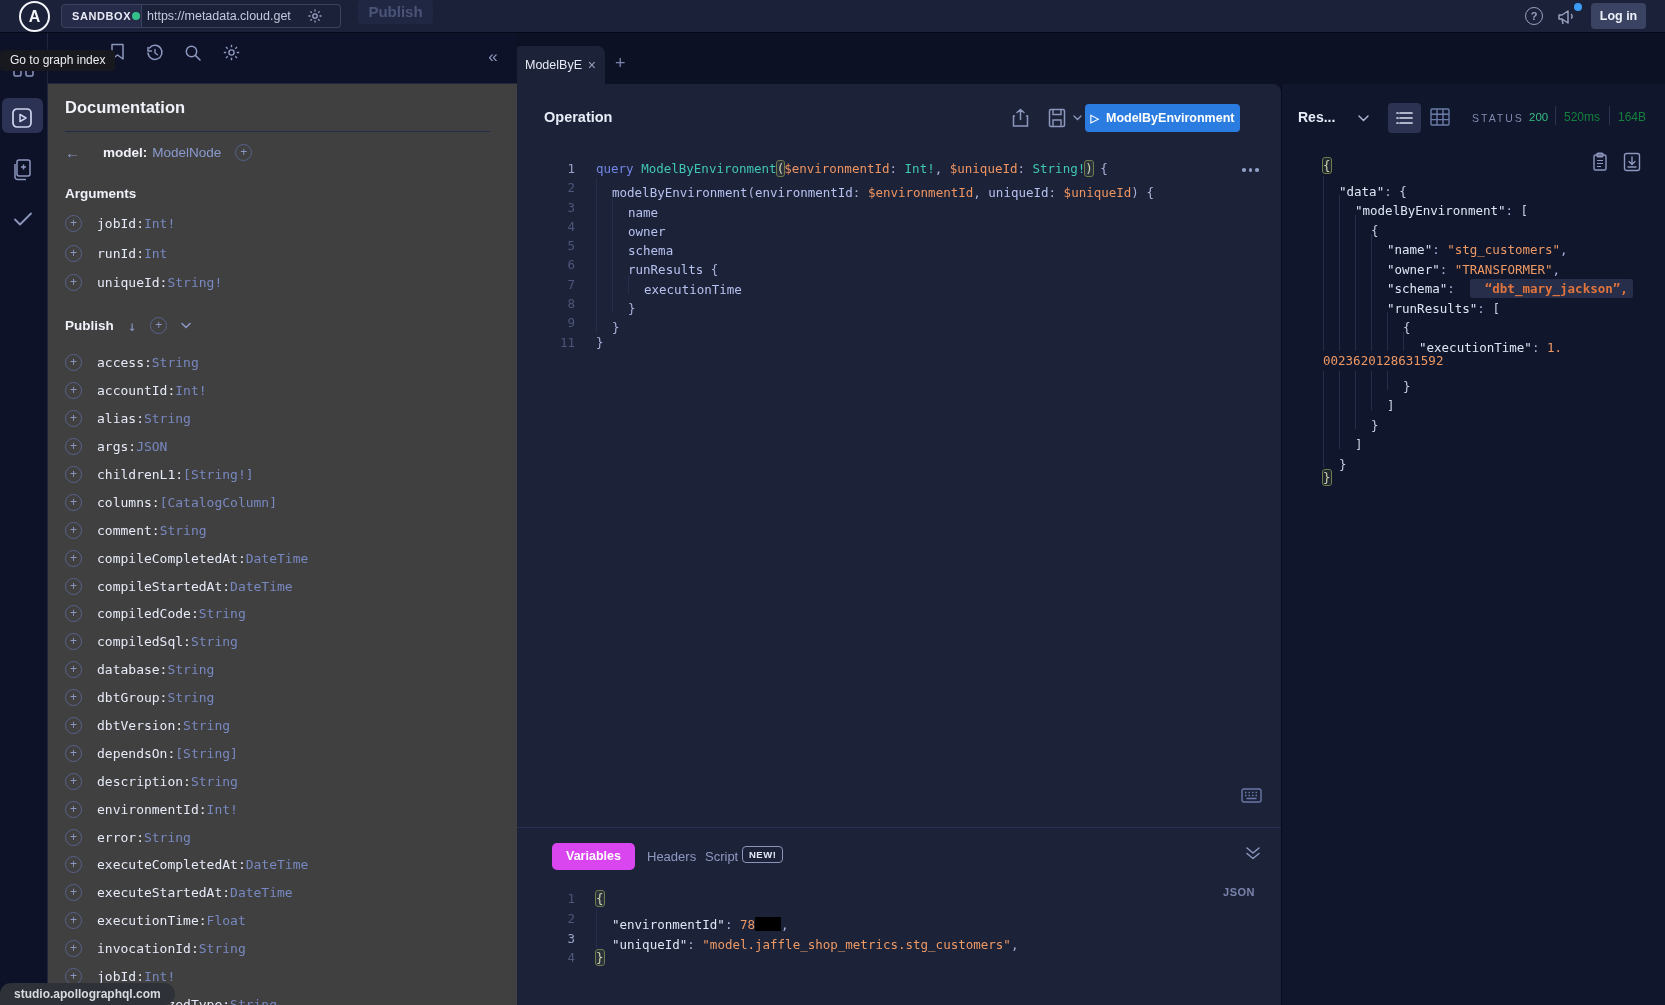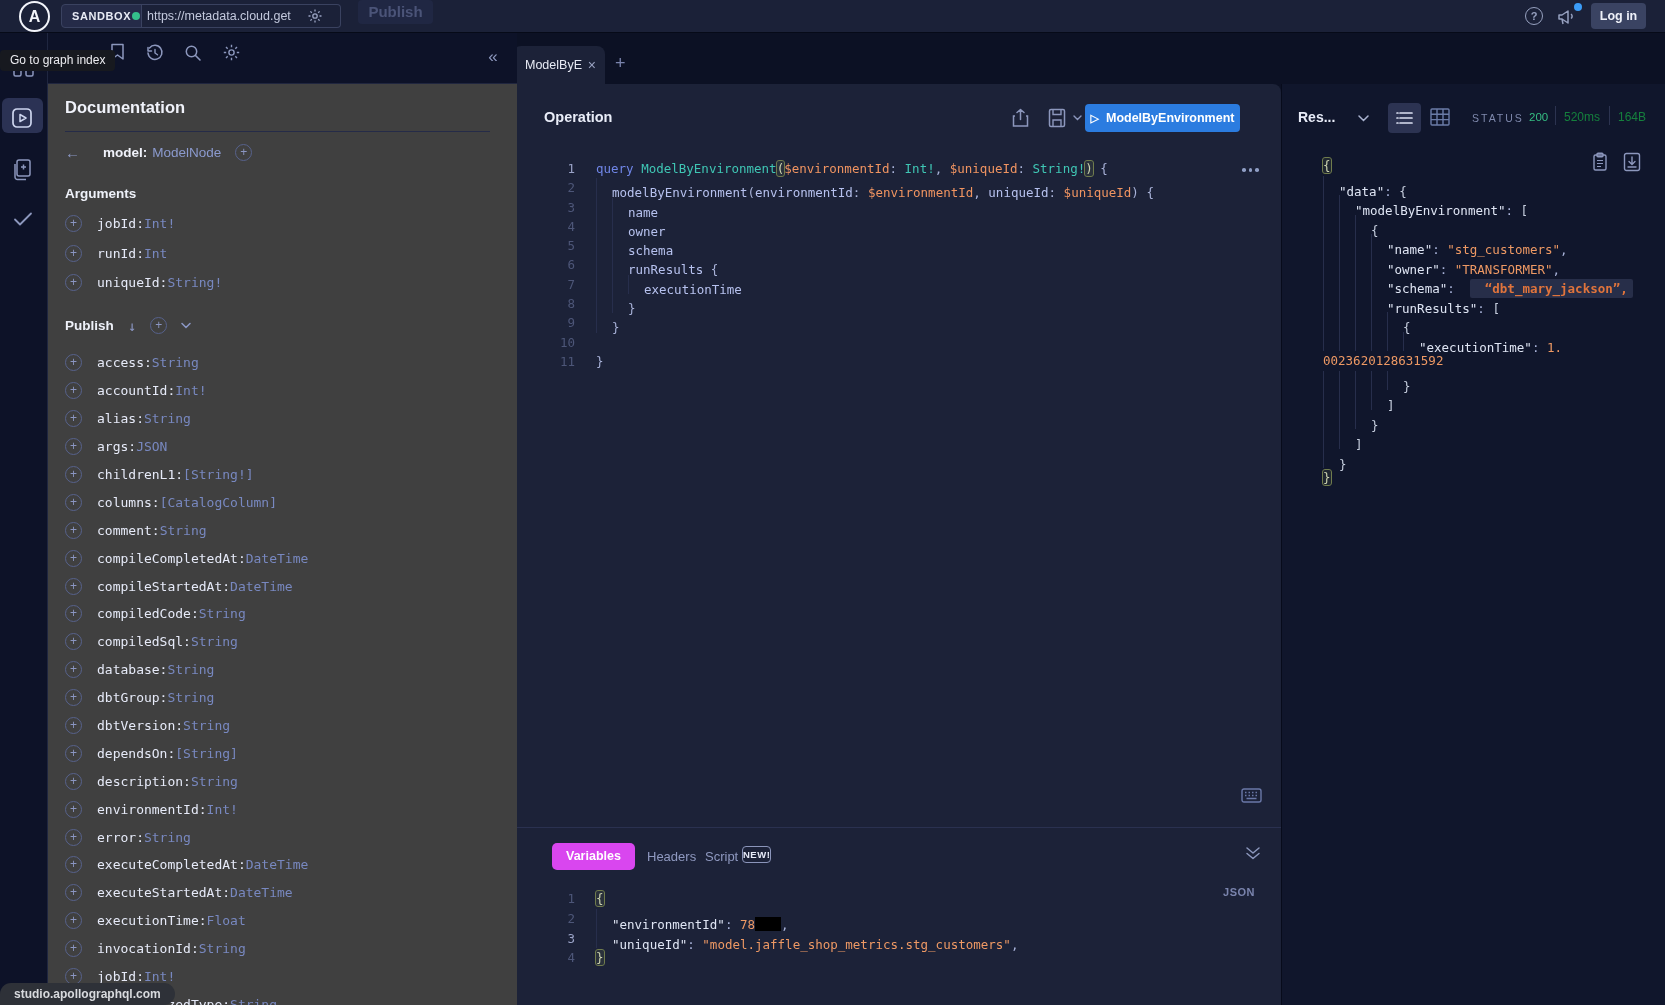--- a/index.html
+++ b/index.html
@@ -86,21 +86,21 @@
   .c-kw { color:#7086e8; } .c-nm { color:#3fc6b4; } .c-ty { color:#3fc6b4; }
   .c-vr { color:#f09461; } .c-fd { color:#b6c1ee; } .c-pn { color:#a9b3d9; }
   .c-br { color:#c7cfdf; } .c-key { color:#dfe5f4; } .c-str { color:#ee9964; } .c-num { color:#ee9964; }
   .c-bm { color:#cdd4b0; outline:1px solid #707c4d; background:rgba(130,145,80,.14); border-radius:2px; }
   .c-red { display:inline-block; width:26px; height:14px; background:#000; vertical-align:-2px; }
   .c-hl { background:#272e49; color:#e0743c; font-weight:bold; padding:2px 5px 2px 15px; border-radius:2px; }
 
   
   .var-tab-active { position:absolute; left:35px; top:759px; height:27px; padding:0 14px; background:#d946ef; border-radius:5px; color:#fff; font-size:12.5px; font-weight:bold; line-height:27px; }
   .var-tab { position:absolute; top:765px; color:#8f99c0; font-size:13px; }
-  .new-badge { position:absolute; left:225px; top:762px; border:1px solid #8b95ba; border-radius:4px; color:#e6eaf8; font-size:9.5px; font-weight:bold; padding:2px 0; letter-spacing:.5px; }
+  .new-badge { position:absolute; left:225px; top:762px; border:1px solid #8b95ba; border-radius:4px; color:#e6eaf8; font-size:9.5px; font-weight:bold; padding:2px 6px; letter-spacing:.5px; }
   .dbl-chev { position:absolute; left:728px; top:762px; }
   .json-label { position:absolute; left:688px; top:802px; width:50px; text-align:right; color:#7a84ad; font-size:11px; font-weight:bold; letter-spacing:.5px; }
 
   
   .respcard { position:absolute; left:1281px; top:84px; width:384px; height:921px; background:#10162c; border-left:1px solid #070b1b; }
   .resp-title { position:absolute; left:16px; top:25px; color:#e8ecf8; font-size:14px; font-weight:bold; }
   .resp-chev { position:absolute; left:76px; top:31px; }
   .view-chip { position:absolute; left:106px; top:19px; width:33px; height:30px; background:#2c3352; border-radius:4px; }
   .view-table { position:absolute; left:148px; top:24px; }
   .status-lbl { position:absolute; left:190px; top:28px; color:#7f89ad; font-size:10.5px; letter-spacing:2px; }
@@ -400,21 +400,20 @@
     <div class="codearea op-code" style="left:0; top:75px; width:764px;">
         <div class="cl"><span class="ln act">1</span><span class="code"><span class="c-kw">query </span><span class="c-nm">ModelByEnvironment</span><span class="c-bm">(</span><span class="c-vr">$environmentId</span><span class="c-pn">: </span><span class="c-ty">Int!</span><span class="c-pn">, </span><span class="c-vr">$uniqueId</span><span class="c-pn">: </span><span class="c-ty">String!</span><span class="c-bm">)</span><span class="c-pn"> {</span></span></div>
         <div class="cl"><span class="ln">2</span><span class="code"><span class="ig"></span><span class="c-fd">modelByEnvironment</span><span class="c-pn">(</span><span class="c-fd">environmentId</span><span class="c-pn">: </span><span class="c-vr">$environmentId</span><span class="c-pn">, </span><span class="c-fd">uniqueId</span><span class="c-pn">: </span><span class="c-vr">$uniqueId</span><span class="c-pn">)</span><span class="c-pn"> {</span></span></div>
         <div class="cl"><span class="ln">3</span><span class="code"><span class="ig"></span><span class="ig"></span><span class="c-fd">name</span></span></div>
         <div class="cl"><span class="ln">4</span><span class="code"><span class="ig"></span><span class="ig"></span><span class="c-fd">owner</span></span></div>
         <div class="cl"><span class="ln">5</span><span class="code"><span class="ig"></span><span class="ig"></span><span class="c-fd">schema</span></span></div>
         <div class="cl"><span class="ln">6</span><span class="code"><span class="ig"></span><span class="ig"></span><span class="c-fd">runResults</span><span class="c-pn"> {</span></span></div>
         <div class="cl"><span class="ln">7</span><span class="code"><span class="ig"></span><span class="ig"></span><span class="ig"></span><span class="c-fd">executionTime</span></span></div>
         <div class="cl"><span class="ln">8</span><span class="code"><span class="ig"></span><span class="ig"></span><span class="c-pn">}</span></span></div>
         <div class="cl"><span class="ln">9</span><span class="code"><span class="ig"></span><span class="c-pn">}</span></span></div>
-        <div class="cl"><span class="ln">10</span><span class="code"></span></div>
         <div class="cl"><span class="ln">11</span><span class="code"><span class="c-pn">}</span></span></div>
       </div>
 
     <span class="kbd-icon">
       <svg width="21" height="15" viewBox="0 0 21 15">
           <rect x="1" y="1" width="19" height="13" rx="2" fill="none" stroke="#6a78a8" stroke-width="1.4"></rect>
           <path d="M4 4.5h1.5M7.5 4.5H9M11 4.5h1.5M14.5 4.5H16M4 7.5h1.5M7.5 7.5H9M11 7.5h1.5M14.5 7.5H16M5.5 10.5h10" stroke="#6a78a8" stroke-width="1.3"></path>
         </svg>
     </span>
     <div class="ed-divider"></div>

